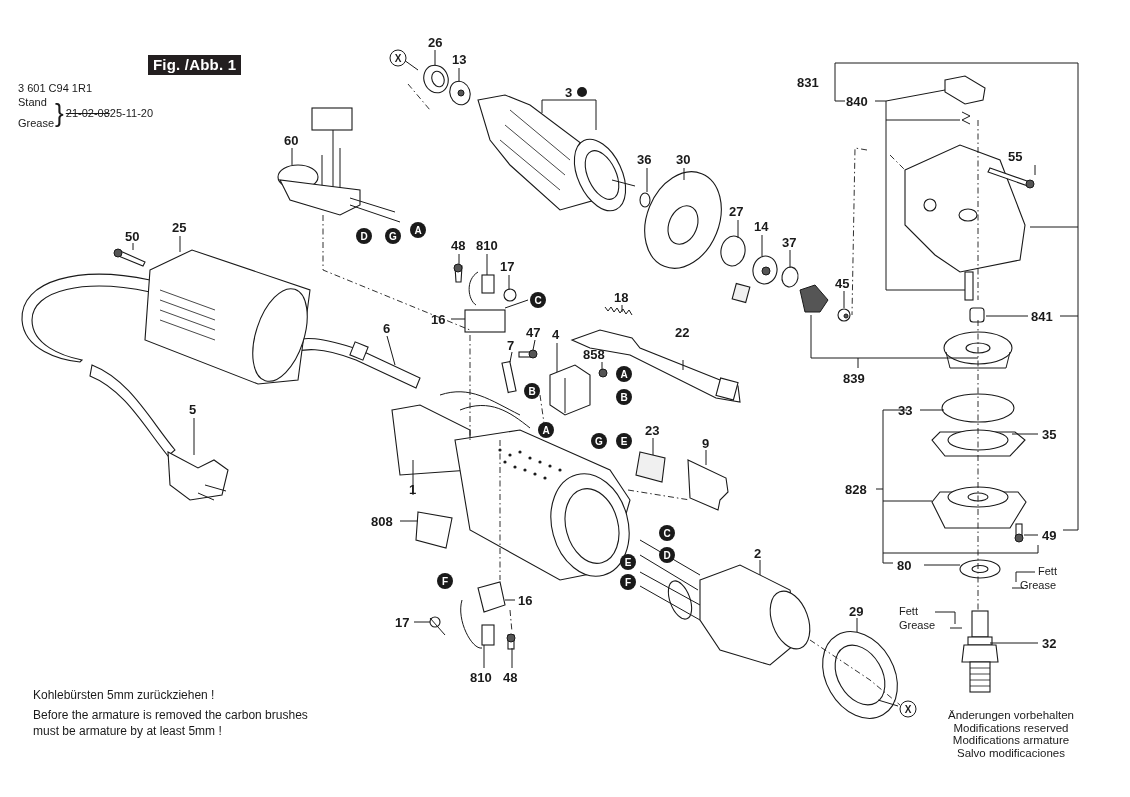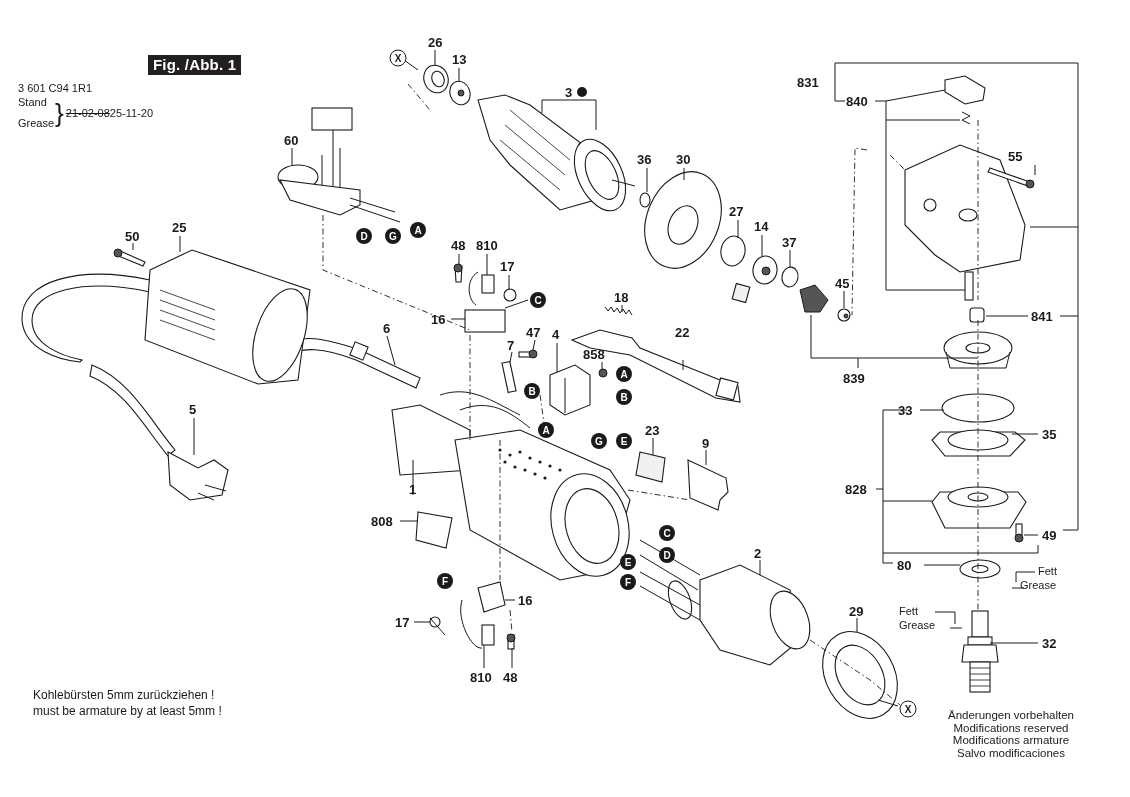--- a/index.html
+++ b/index.html
@@ -486,20 +486,21 @@
     <div class="dates">
       <span class="old-date">21-02-08</span>
       <span>25-11-20</span>
     </div>
   </div>
 </div>
 <div class="fig-badge">Fig. /Abb. 1</div>
 
 <div class="note">
   <div class="indent">Kohlebürsten 5mm zurückziehen !</div>
+  <div class="indent gap">Before the armature is removed the carbon brushes</div>
   <div class="indent">must be armature by at least 5mm !</div>
 </div>
 
 <div class="mods">
   <div>Änderungen vorbehalten</div>
   <div>Modifications reserved</div>
   <div>Modifications armature</div>
   <div>Salvo modificaciones</div>
 </div>
 

